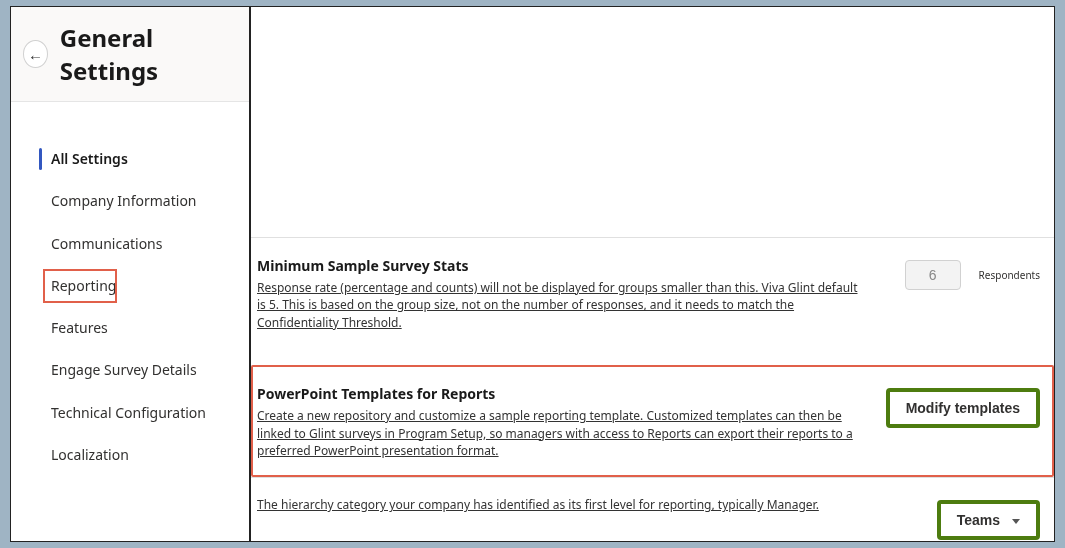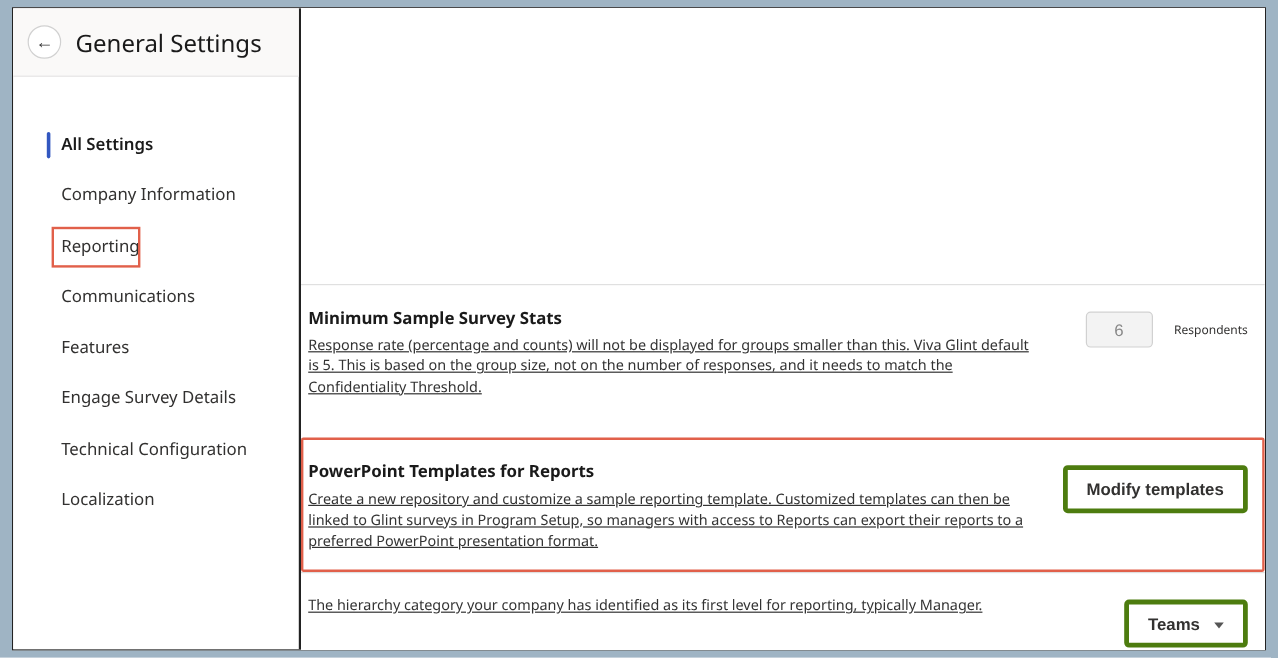--- a/index.html
+++ b/index.html
@@ -44,22 +44,22 @@
     border: 1px solid #d1d1d1;
     background: #fff;
     display: flex;
     align-items: center;
     justify-content: center;
     cursor: pointer;
     font-size: 15px;
     color: #333;
   }
   .sidebar-header h1 {
-    font-size: 20px;
-    font-weight: 400;
+    font-size: 24px;
+    font-weight: 700;
     color: #1a1a1a;
   }
   .nav {
     padding: 36px 0 0 0;
     flex: 1;
   }
   .nav-item {
     padding: 11px 8px 11px 40px;
     font-size: 14px;
     color: #323130;
@@ -186,25 +186,25 @@
       </button>
       <h1>General Settings</h1>
     </div>
     <nav class="nav">
       <div class="nav-item active">
         <span>All Settings</span>
       </div>
       <div class="nav-item">
         <span>Company Information</span>
       </div>
+      <div class="nav-item">
+        <span>Communications</span>
+      </div>
       <div class="nav-item highlighted">
         <span>Reporting</span>
-      </div>
-      <div class="nav-item">
-        <span>Communications</span>
       </div>
       <div class="nav-item">
         <span>Features</span>
       </div>
       <div class="nav-item">
         <span>Engage Survey Details</span>
       </div>
       <div class="nav-item">
         <span>Technical Configuration</span>
       </div>

